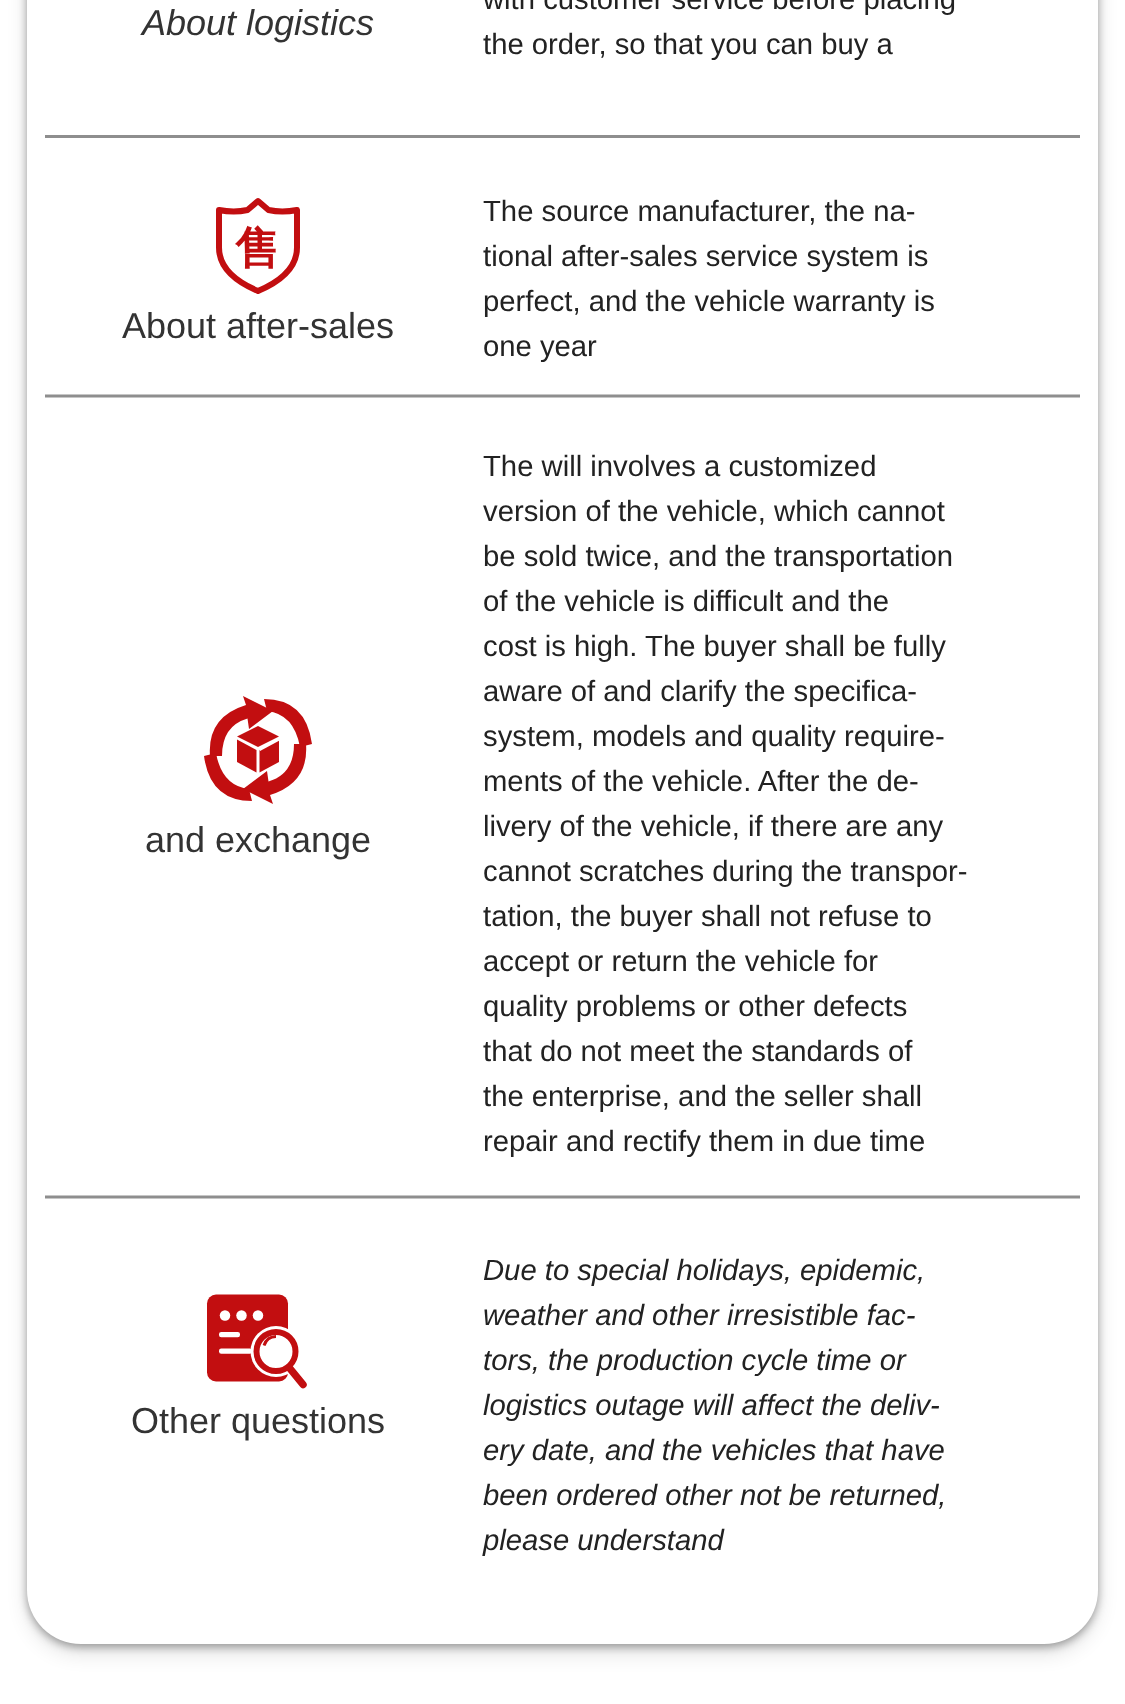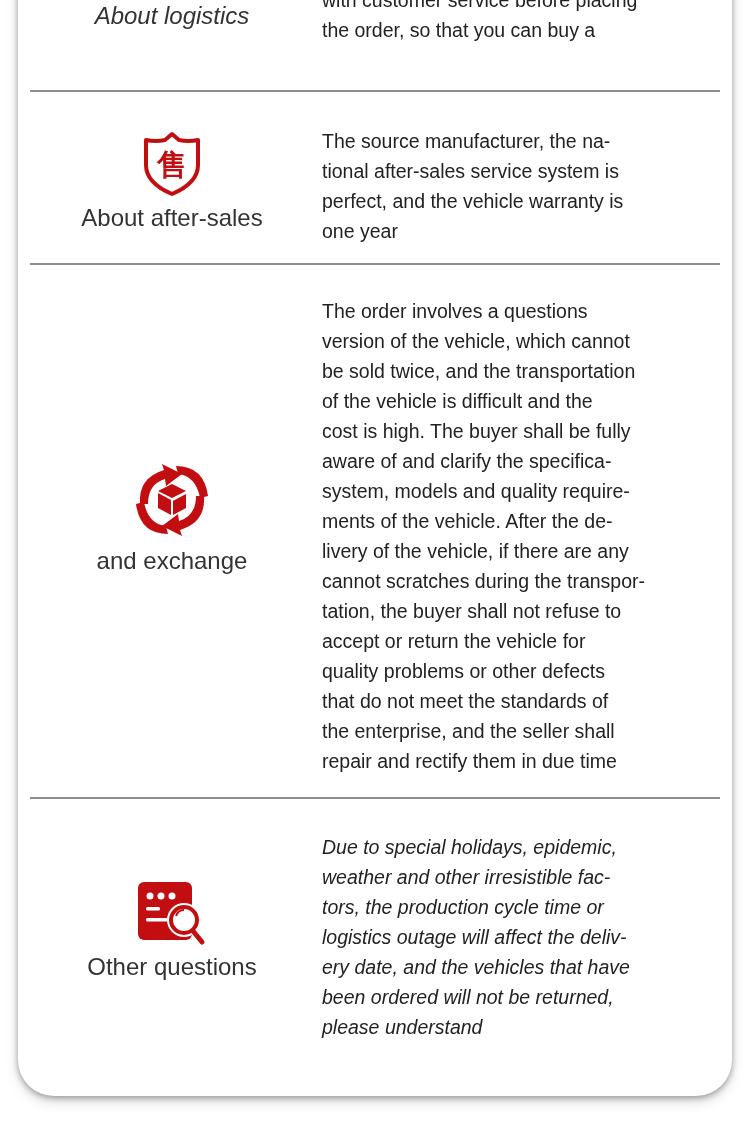--- a/index.html
+++ b/index.html
@@ -67,59 +67,59 @@
         <path d="M42 24 L56 31 L42 38 L28 31 Z" fill="#c20e10"></path>
         <path d="M28 33 L41 40 L41 55 L28 48 Z" fill="#c20e10"></path>
         <path d="M56 33 L43 40 L43 55 L56 48 Z" fill="#c20e10"></path>
         <path d="M43 40 L56 33" stroke="#fff" stroke-width="1.5"></path>
       </svg>
       <div>
         <div>and exchange</div>
       </div>
     </div>
     <div class="right" style="top:336px;">
-      <div>The order involves a questions</div>
+      <div>The will involves a customized</div>
       <div>version of the vehicle, which cannot</div>
       <div>be sold twice, and the transportation</div>
       <div>of the vehicle is difficult and the</div>
       <div>cost is high. The buyer shall be fully</div>
       <div>aware of and clarify the specifica-</div>
       <div>system, models and quality require-</div>
       <div>ments of the vehicle. After the de-</div>
       <div>livery of the vehicle, if there are any</div>
       <div>cannot scratches during the transpor-</div>
       <div>tation, the buyer shall not refuse to</div>
       <div>accept or return the vehicle for</div>
       <div>quality problems or other defects</div>
       <div>that do not meet the standards of</div>
       <div>the enterprise, and the seller shall</div>
       <div>repair and rectify them in due time</div>
     </div>
   </div>
   <div class="divider" style="top:837px;"></div>
 
   <div>
-    <div class="left" style="top:920px;">
+    <div class="left" style="top:901px;">
       <svg class="icon" width="72" height="66" viewBox="0 0 72 66">
         <rect x="2" y="2" width="54" height="58" rx="6" fill="#c20e10"></rect>
         <circle cx="14" cy="16" r="3.5" fill="#fff"></circle>
         <circle cx="25" cy="16" r="3.5" fill="#fff"></circle>
         <circle cx="36" cy="16" r="3.5" fill="#fff"></circle>
         <rect x="10" y="27" width="14" height="3.5" rx="1.5" fill="#fff"></rect>
         <rect x="10" y="38" width="22" height="3.5" rx="1.5" fill="#fff"></rect>
         <circle cx="48" cy="40" r="17" fill="#fff"></circle>
         <circle cx="48" cy="40" r="13" fill="#fff" stroke="#c20e10" stroke-width="4"></circle>
         <path d="M40 36 Q42 30 48 30" fill="none" stroke="#c20e10" stroke-width="2"></path>
         <line x1="57" y1="51" x2="66" y2="62" stroke="#c20e10" stroke-width="5" stroke-linecap="round"></line>
       </svg>
       <div>Other questions</div>
     </div>
     <div class="right" style="top:872px;font-style:italic;">
       <div>Due to special holidays, epidemic,</div>
       <div>weather and other irresistible fac-</div>
       <div>tors, the production cycle time or</div>
       <div>logistics outage will affect the deliv-</div>
       <div>ery date, and the vehicles that have</div>
-      <div>been ordered will not be returned,</div>
+      <div>been ordered other not be returned,</div>
       <div>please understand</div>
     </div>
   </div>
 </div>
 
 </body></html>

